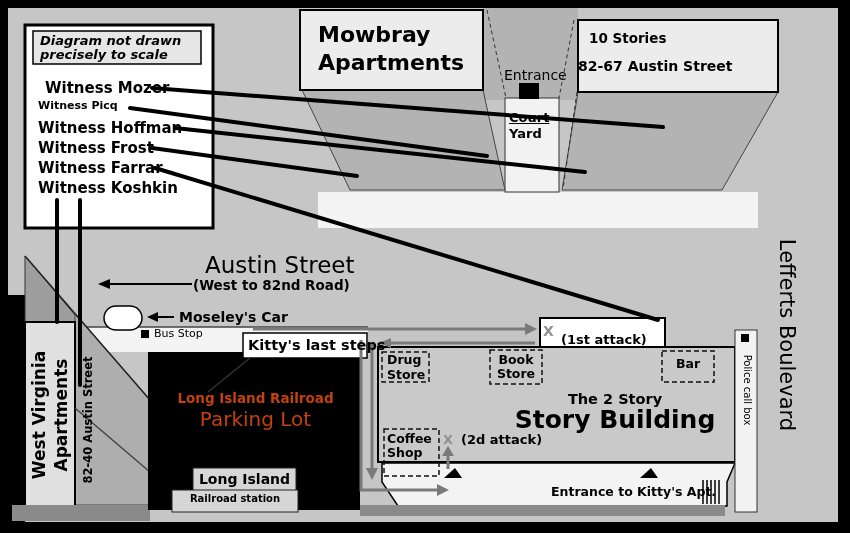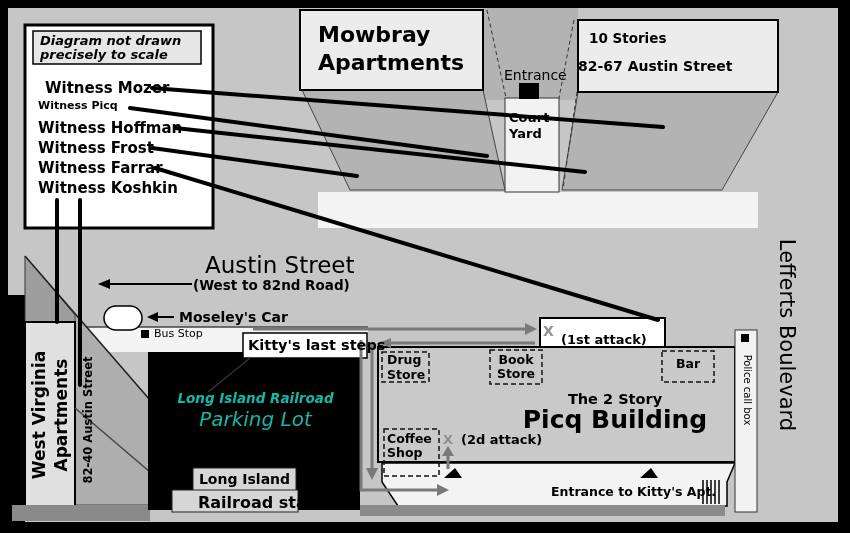--- a/index.html
+++ b/index.html
@@ -3,21 +3,21 @@
 <meta charset="utf-8">
 <style>
   html,body{margin:0;padding:0;background:#000;}
   #stage{position:relative;width:850px;height:533px;background:#000;overflow:hidden;
          font-family:"DejaVu Sans","Liberation Sans",sans-serif;}
   #mapbg{position:absolute;left:8px;top:8px;width:830px;height:514px;background:#c6c6c6;}
   #shapes{position:absolute;left:0;top:0;width:850px;height:533px;}
   .t{position:absolute;color:#000;white-space:nowrap;}
   .b{font-weight:bold;}
   .i{font-style:italic;}
-  .w{color:#14b8a6;font-style:italic;}
+  .w{color:#c2410c;}
   .gray{color:#8f8f8f;}
   .ctr{text-align:center;}
   .rot90{transform:rotate(90deg);}
   .rotm90{transform:rotate(-90deg);}
 </style>
 </head>
 <body>
 
 <div id="stage">
   <div id="mapbg"></div>
@@ -129,50 +129,50 @@
   <div class="t b" style="left:38px;top:119px;font-size:15px;">Witness Hoffman</div>
   <div class="t b" style="left:38px;top:139px;font-size:15px;">Witness Frost</div>
   <div class="t b" style="left:38px;top:159px;font-size:15px;">Witness Farrar</div>
   <div class="t b" style="left:38px;top:179px;font-size:15px;">Witness Koshkin</div>
 
   <div class="t b" style="left:318px;top:22px;font-size:22px;">Mowbray</div>
   <div class="t b" style="left:318px;top:50px;font-size:22px;">Apartments</div>
   <div class="t b" style="left:589px;top:30px;font-size:13.5px;">10 Stories</div>
   <div class="t b" style="left:570px;top:58px;font-size:14px;margin-left:8px;">82-67 Austin Street</div>
   <div class="t ctr" style="left:504px;top:67px;width:52px;font-size:14px;">Entrance</div>
-  <div class="t b" style="left:509px;top:110px;font-size:13px;">Court</div>
+  <div class="t b" style="left:509px;top:110px;font-size:13px;text-decoration:underline;">Court</div>
   <div class="t b" style="left:509px;top:126px;font-size:13px;">Yard</div>
 
   <div class="t" style="left:205px;top:252px;font-size:23px;">Austin Street</div>
   <div class="t b" style="left:193px;top:277px;font-size:13.5px;">(West to 82nd Road)</div>
 
   <div class="t b" style="left:179px;top:309px;font-size:14px;">Moseley's Car</div>
   <div class="t" style="left:154px;top:327px;font-size:11px;">Bus Stop</div>
 
   <div class="t b" style="left:248px;top:337px;font-size:14.5px;">Kitty's last steps</div>
   <div class="t b gray" style="left:543px;top:323px;font-size:14px;">X</div>
   <div class="t b" style="left:561px;top:324px;font-size:13px;margin-top:8px;">(1st attack)</div>
   <div class="t b gray" style="left:443px;top:432px;font-size:13px;">X</div>
   <div class="t b" style="left:461px;top:432px;font-size:13px;">(2d attack)</div>
   <div class="t b" style="left:551px;top:484px;font-size:12.5px;">Entrance to Kitty's Apt.</div>
 
   <div class="t b w ctr" style="left:158px;top:390px;width:195px;font-size:13.5px;">Long Island Railroad</div>
   <div class="t w ctr" style="left:158px;top:407px;width:195px;font-size:20px;">Parking Lot</div>
   <div class="t b ctr" style="left:193px;top:471px;width:103px;font-size:14px;">Long Island</div>
-  <div class="t b ctr" style="left:172px;top:493px;width:126px;font-size:16px;padding-left:26px;">Railroad station</div>
+  <div class="t b ctr" style="left:172px;top:493px;width:126px;font-size:10px;">Railroad station</div>
 
   <div class="t b" style="left:387px;top:353px;font-size:12.5px;line-height:14px;">Drug</div>
   <div class="t b" style="left:387px;top:367px;font-size:12.5px;">Store</div>
   <div class="t b ctr" style="left:490px;top:352px;width:52px;font-size:12.5px;">Book</div>
   <div class="t b ctr" style="left:490px;top:366px;width:52px;font-size:12.5px;">Store</div>
   <div class="t b ctr" style="left:662px;top:356px;width:52px;font-size:12.5px;">Bar</div>
   <div class="t b" style="left:387px;top:431px;font-size:12.5px;">Coffee</div>
   <div class="t b" style="left:387px;top:445px;font-size:12.5px;">Shop</div>
   <div class="t b ctr" style="left:470px;top:391px;width:290px;font-size:14.5px;">The 2 Story</div>
-  <div class="t b ctr" style="left:470px;top:405px;width:290px;font-size:25px;">Picq Building</div>
+  <div class="t b ctr" style="left:470px;top:405px;width:290px;font-size:25px;">Story Building</div>
 
   <div class="t b ctr rotm90" style="left:-50px;top:393px;width:200px;height:44px;font-size:17px;line-height:22px;">
     <span>West Virginia</span><br>
     <span>Apartments</span>
   </div>
   <div class="t b ctr rotm90" style="left:-7px;top:413px;width:190px;height:14px;font-size:11.5px;">82-40 Austin Street</div>
   <div class="t ctr rot90" style="left:686px;top:322px;width:200px;height:26px;font-size:21px;">Lefferts Boulevard</div>
   <div class="t ctr rot90" style="left:704px;top:384px;width:86px;height:12px;font-size:10px;">Police call box</div>
 </div>
 

